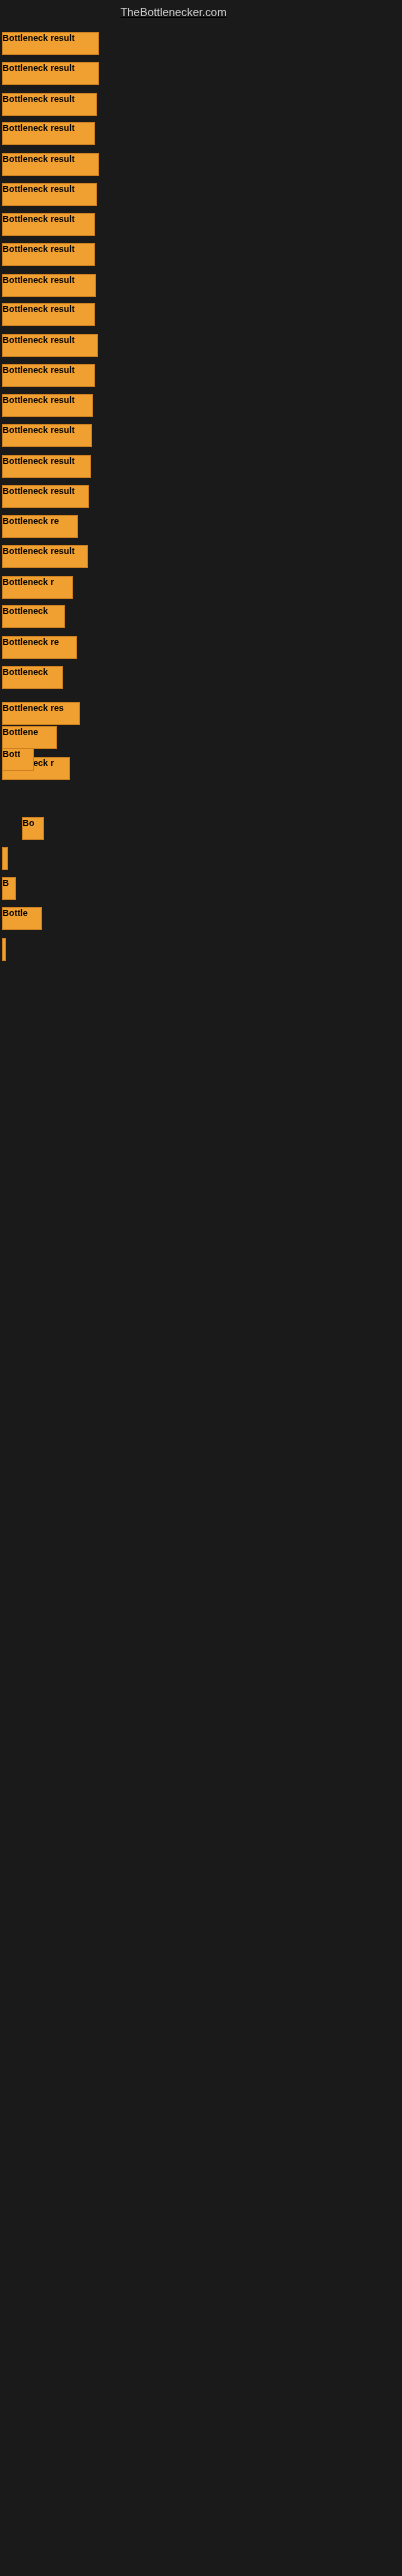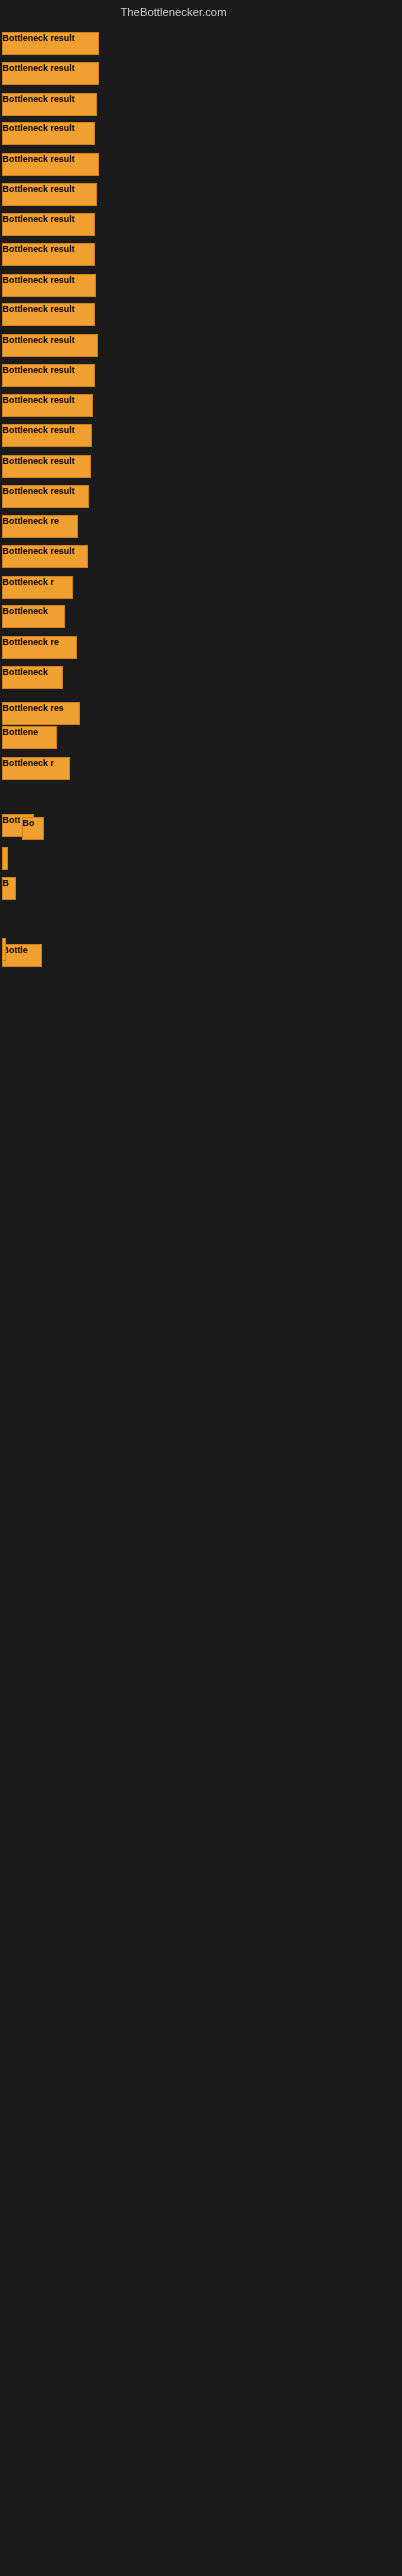--- a/index.html
+++ b/index.html
@@ -22,20 +22,21 @@
       font-size: 11.3px;
       padding: 6.4px 0;
       background-color: #1a1a1a;
     }
 
     .chart-container {
       position: relative;
       width: 347px;
       height: 2576px;
       background-color: #1a1a1a;
+      text-decoration: underline;
     }
 
     .bar-item {
       position: absolute;
       height: 22.5px;
       background-color: #f0a030;
       border: 0.8px solid #cc8020;
       display: flex;
       padding: 0 0;
       left: 1.6px;
@@ -123,33 +124,33 @@
       </div>
       <div class="bar-item" style="top: 702px; width: 78px;">
         <span class="bar-label">Bottleneck res</span>
       </div>
       <div class="bar-item" style="top: 726px; width: 55px;">
         <span class="bar-label">Bottlene</span>
       </div>
       <div class="bar-item" style="top: 757px; width: 68px;">
         <span class="bar-label">Bottleneck r</span>
       </div>
-      <div class="bar-item" style="top: 814px; width: 32px;">
+      <div class="bar-item" style="top: 748px; width: 32px;">
         <span class="bar-label">Bott</span>
       </div>
       <div class="bar-item" style="top: 817px; width: 22.5px; margin-left: 20px;">
         <span class="bar-label">Bo</span>
       </div>
       <div class="bar-item" style="top: 847px; width: 6.4px;">
         <span class="bar-label"></span>
       </div>
       <div class="bar-item" style="top: 877px; width: 14.5px;">
         <span class="bar-label">B</span>
       </div>
-      <div class="bar-item" style="top: 944px; width: 40px;">
+      <div class="bar-item" style="top: 907px; width: 40px;">
         <span class="bar-label">Bottle</span>
       </div>
       <div class="bar-item" style="top: 938px; width: 4px;">
         <span class="bar-label"></span>
       </div>
     </div>
 </div>
 
 
 </body></html>

